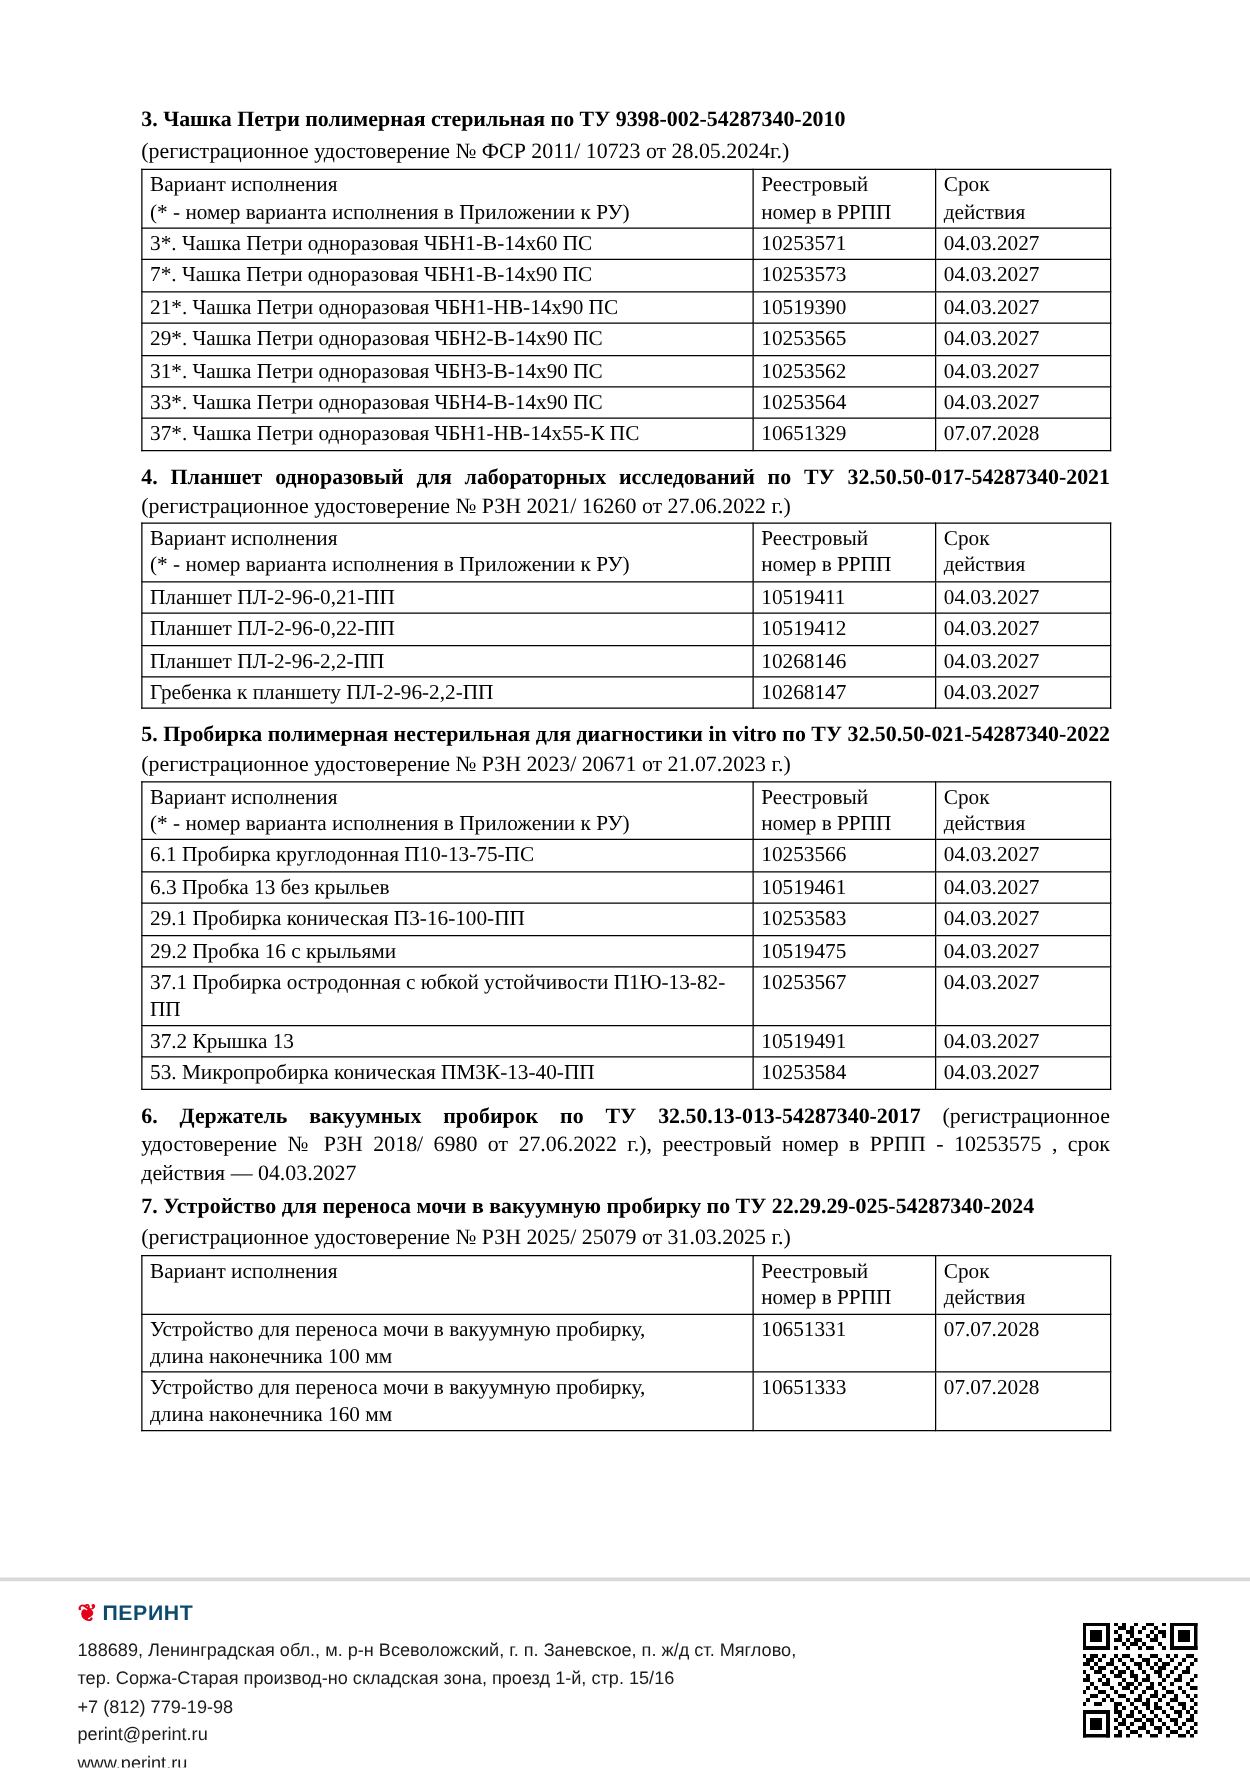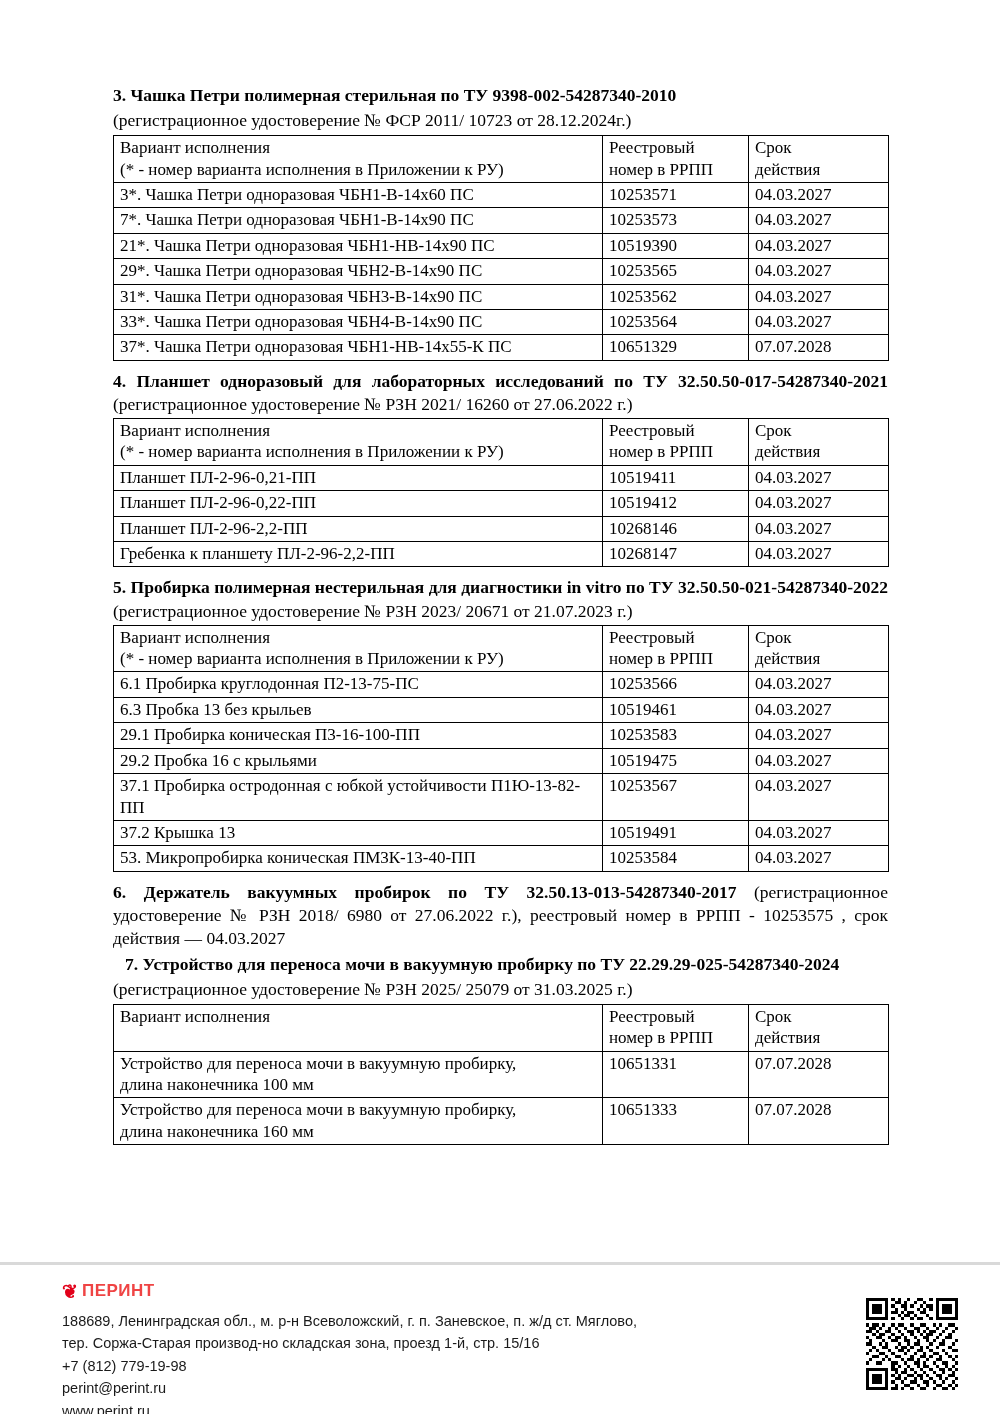--- a/index.html
+++ b/index.html
@@ -96,21 +96,21 @@
     gap: 4px;
     margin-bottom: 9px;
   }
   .brand-mark {
     color: #e2001a;
     font-size: 19px;
     font-weight: 700;
     line-height: 1;
   }
   .brand-name {
-    color: #ef4444;
+    color: #0c4a6e;
     font-size: 17px;
     font-weight: 700;
     letter-spacing: 0.5px;
   }
   .addr {
     font-size: 14.5px;
     line-height: 1.55;
     color: #1a1a1a;
   }
   .qr {
@@ -125,21 +125,21 @@
 </head>
 <body>
 
 <div class="page">
   <div class="content">
 
     <div class="sec-head">
       <span class="num">3.</span>
       <b>Чашка Петри полимерная стерильная по ТУ 9398-002-54287340-2010</b>
     </div>
-    <div class="sec-sub">(регистрационное удостоверение № ФСР 2011/ 10723 от 28.12.2024г.)</div>
+    <div class="sec-sub">(регистрационное удостоверение № ФСР 2011/ 10723 от 28.05.2024г.)</div>
     <table class="tbl">
       <tbody>
         <tr>
           <td class="c-variant">
             <div>Вариант исполнения</div>
             <div class="hdr-italic">(* - номер варианта исполнения в Приложении к РУ)</div>
           </td>
           <td class="c-reg">
             <div>Реестровый</div>
             <div>номер в РРПП</div>
@@ -246,21 +246,21 @@
           <td class="c-reg">
             <div>Реестровый</div>
             <div>номер в РРПП</div>
           </td>
           <td class="c-date">
             <div>Срок</div>
             <div>действия</div>
           </td>
         </tr>
         <tr>
-          <td class="c-variant">6.1 Пробирка круглодонная П2-13-75-ПС</td>
+          <td class="c-variant">6.1 Пробирка круглодонная П10-13-75-ПС</td>
           <td class="c-reg">10253566</td>
           <td class="c-date">04.03.2027</td>
         </tr>
         <tr>
           <td class="c-variant">6.3 Пробка 13 без крыльев</td>
           <td class="c-reg">10519461</td>
           <td class="c-date">04.03.2027</td>
         </tr>
         <tr>
           <td class="c-variant">29.1 Пробирка коническая П3-16-100-ПП</td>
@@ -289,21 +289,21 @@
         </tr>
       </tbody>
     </table>
 
     <div class="para">
       <b>6.</b>
       <b>Держатель вакуумных пробирок по ТУ 32.50.13-013-54287340-2017</b>
       <span>(регистрационное удостоверение № РЗН 2018/ 6980 от 27.06.2022 г.), реестровый номер в РРПП - 10253575 , срок действия — 04.03.2027</span>
     </div>
 
-    <div class="sec-head" style="margin-top:2px;margin-left:12px;">
+    <div class="sec-head" style="margin-top:2px;">
       <span class="num">7.</span>
       <b>Устройство для переноса мочи в вакуумную пробирку по ТУ 22.29.29-025-54287340-2024</b>
     </div>
     <div class="sec-sub">(регистрационное удостоверение № РЗН 2025/ 25079 от 31.03.2025 г.)</div>
     <table class="tbl">
       <tbody>
         <tr>
           <td class="c-variant">
             <div>Вариант исполнения</div>
             <div class="hdr-italic">&nbsp;</div>

